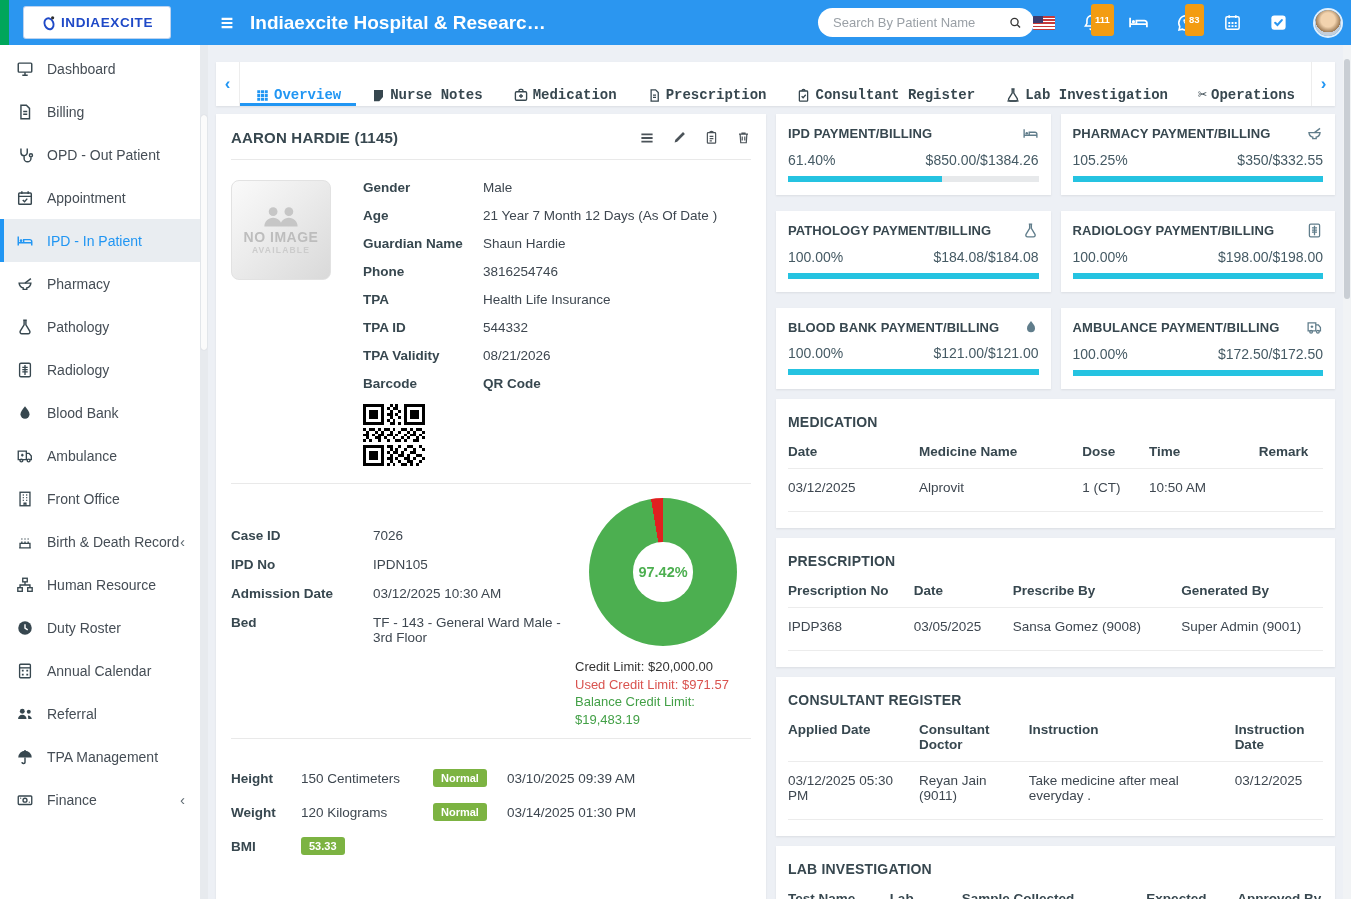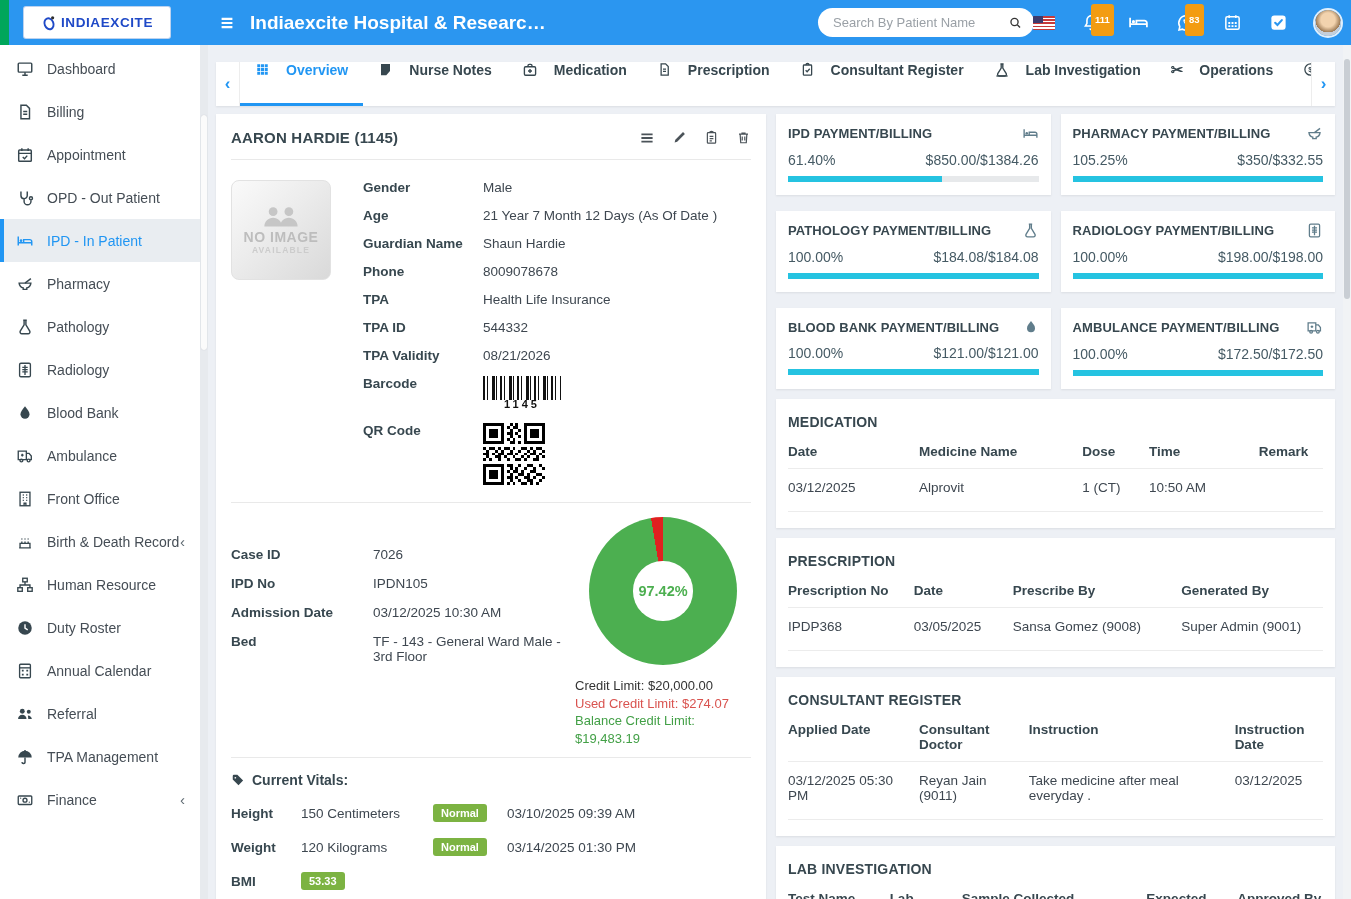--- a/index.html
+++ b/index.html
@@ -36,21 +36,21 @@
   .page-sb { position:fixed; right:0; top:45px; width:8px; bottom:0; background:#f1f3f5; z-index:21; }
   .page-sb .thumb { position:absolute; left:1px; top:14px; width:6px; height:240px; background:#c9ced4; border-radius:3px; }
 
   
   .main { position:fixed; left:208px; top:45px; right:8px; bottom:0; overflow:hidden; }
   .tabbar { margin:17px 8px 0 8px; height:44px; background:#fff; box-shadow:0 1px 2px rgba(0,0,0,.08); display:flex; align-items:stretch; position:relative; }
   .arrow-btn { width:24px; border:none; background:#fff; color:#2196f3; font-size:17px; font-weight:700; cursor:pointer; flex:none; }
   .arrow-left { border-right:1px solid #ededed; }
   .arrow-right { border-left:1px solid #ededed; }
   .tabs-scroll { flex:1; display:flex; overflow:hidden; }
-  .tab { display:flex; align-items:flex-start; gap:16px; padding:0 15px; font-size:14px; font-weight:600; color:#37474f; white-space:nowrap; border-bottom:3px solid transparent; cursor:pointer; background:none; border-top:none; border-left:none; border-right:none; font-family:Liberation Sans, sans-serif; }
+  .tab { display:flex; align-items:flex-end; gap:4px; padding:0 15px; font-size:14px; font-weight:600; color:#37474f; white-space:nowrap; border-bottom:3px solid transparent; cursor:pointer; background:none; border-top:none; border-left:none; border-right:none; font-family:Liberation Mono, monospace; }
   .tab .tic { color:#37474f; display:flex; align-items:center; }
   .tab.active { color:#2196f3; border-bottom:3px solid #2196f3; }
   .tab.active .tic { color:#2196f3; }
   .tic-scissors { font-size:15px; line-height:1; }
 
   .columns { display:flex; gap:10px; margin:8px 8px 0 8px; align-items:flex-start; }
 
   
   .patient-card { width:550px; flex:none; background:#fff; box-shadow:0 1px 2px rgba(0,0,0,.08); min-height:792px; }
   .pc-head { display:flex; justify-content:space-between; align-items:center; padding:15px 15px 13px; }
@@ -185,31 +185,31 @@
   </a>
   <a class="side-item">
     <svg class="ic" width="18" height="18" viewBox="0 0 20 20" fill="none" stroke="currentColor" stroke-width="1.6">
         <path d="M5.5 2.5h6L15 6v11.5H5.5z"></path>
         <path d="M8 9.5h4.5M8 12.5h4.5"></path>
       </svg>
     <span>Billing</span>
   </a>
   <a class="side-item">
     <svg class="ic" width="18" height="18" viewBox="0 0 20 20" fill="none" stroke="currentColor" stroke-width="1.6">
+        <path d="M5.5 2.8v4.4a3.5 3.5 0 007 0V2.8M9 10.6v3.2a3.8 3.8 0 007.6 0v-1.4"></path>
+        <circle cx="16.6" cy="10.4" r="1.7"></circle>
+      </svg>
+    <span>OPD - Out Patient</span>
+  </a>
+  <a class="side-item">
+    <svg class="ic" width="18" height="18" viewBox="0 0 20 20" fill="none" stroke="currentColor" stroke-width="1.6">
         <rect x="3" y="4.5" width="14" height="12.5" rx="1"></rect>
         <path d="M6.5 2.5v3M13.5 2.5v3M3 8.2h14M7.5 12.2l2 2 3-3.5"></path>
       </svg>
     <span>Appointment</span>
-  </a>
-  <a class="side-item">
-    <svg class="ic" width="18" height="18" viewBox="0 0 20 20" fill="none" stroke="currentColor" stroke-width="1.6">
-        <path d="M5.5 2.8v4.4a3.5 3.5 0 007 0V2.8M9 10.6v3.2a3.8 3.8 0 007.6 0v-1.4"></path>
-        <circle cx="16.6" cy="10.4" r="1.7"></circle>
-      </svg>
-    <span>OPD - Out Patient</span>
   </a>
   <a class="side-item active">
     <svg class="ic" width="18" height="18" viewBox="0 0 20 20" fill="none" stroke="currentColor" stroke-width="1.6">
         <path d="M2.5 5v10M2.5 12h15M17.5 15v-4.3A2.2 2.2 0 0015.3 8.5H8.5V12"></path>
         <circle cx="5.6" cy="9.6" r="1.5" fill="currentColor" stroke="none"></circle>
       </svg>
     <span>IPD - In Patient</span>
   </a>
   <a class="side-item">
     <svg class="ic" width="18" height="18" viewBox="0 0 20 20" fill="none" stroke="currentColor" stroke-width="1.6">
@@ -435,32 +435,28 @@
           <span class="ni2">AVAILABLE</span>
         </div>
         <div class="fields">
           <span class="flabel">Gender</span>
             <span>Male</span>
           <span class="flabel">Age</span>
             <span>21 Year 7 Month 12 Days (As Of Date )</span>
           <span class="flabel">Guardian Name</span>
             <span>Shaun Hardie</span>
           <span class="flabel">Phone</span>
-            <span>8009078678</span>
+            <span>3816254746</span>
           <span class="flabel">TPA</span>
             <span>Health Life Insurance</span>
           <span class="flabel">TPA ID</span>
             <span>544332</span>
           <span class="flabel">TPA Validity</span>
             <span>08/21/2026</span>
           <span class="flabel">Barcode</span>
-          <span>
-              <span class="barcode" style="display:block"></span>
-              <span class="barcode-num" style="display:block">1145</span>
-            </span>
           <span class="flabel">QR Code</span>
           <span>
             <svg class="qr" viewBox="0 0 21 21" shape-rendering="crispEdges">
                 <rect width="21" height="21" fill="#fff"></rect>
                 <path fill="#000" d="M0 0h7v7H0zM14 0h7v7h-7zM0 14h7v7H0z"></path>
                 <path fill="#fff" d="M1 1h5v5H1zM15 1h5v5h-5zM1 15h5v5H1z"></path>
                 <path fill="#000" d="M2 2h3v3H2zM16 2h3v3h-3zM2 16h3v3H2z"></path>
                 <path fill="#000" d="M9 0h1v1H9zM11 0h1v1h-1zM8 1h1v1H8zM10 1h2v1h-2zM9 2h1v1H9zM12 2h1v1h-1zM8 3h2v1H8zM11 3h1v1h-1zM9 4h1v1H9zM12 4h1v1h-1zM8 5h1v1H8zM10 5h1v1h-1zM9 6h2v1H9zM12 6h1v1h-1zM0 8h1v1H0zM2 8h2v1H2zM5 8h1v1H5zM7 8h2v1H7zM10 8h1v1h-1zM13 8h2v1h-2zM16 8h1v1h-1zM18 8h2v1h-2zM1 9h1v1H1zM4 9h1v1H4zM6 9h1v1H6zM9 9h1v1H9zM12 9h1v1h-1zM15 9h1v1h-1zM17 9h1v1h-1zM20 9h1v1h-1zM0 10h2v1H0zM3 10h1v1H3zM5 10h2v1H5zM8 10h2v1H8zM11 10h1v1h-1zM14 10h1v1h-1zM16 10h2v1h-2zM19 10h1v1h-1zM1 11h1v1H1zM4 11h2v1H4zM7 11h1v1H7zM10 11h1v1h-1zM13 11h1v1h-1zM15 11h1v1h-1zM18 11h1v1h-1zM20 11h1v1h-1zM0 12h1v1H0zM2 12h1v1H2zM5 12h1v1H5zM8 12h1v1H8zM11 12h2v1h-2zM14 12h1v1h-1zM17 12h2v1h-2zM8 14h2v1H8zM12 14h1v1h-1zM15 14h2v1h-2zM19 14h1v1h-1zM9 15h1v1H9zM11 15h1v1h-1zM14 15h1v1h-1zM17 15h1v1h-1zM20 15h1v1h-1zM8 16h1v1H8zM10 16h2v1h-2zM13 16h1v1h-1zM16 16h2v1h-2zM9 17h1v1H9zM12 17h2v1h-2zM15 17h1v1h-1zM18 17h2v1h-2zM8 18h2v1H8zM11 18h1v1h-1zM14 18h2v1h-2zM17 18h1v1h-1zM20 18h1v1h-1zM9 19h1v1H9zM12 19h1v1h-1zM15 19h2v1h-2zM19 19h1v1h-1zM8 20h1v1H8zM10 20h1v1h-1zM13 20h2v1h-2zM16 20h1v1h-1zM18 20h1v1h-1z"></path>
               </svg>
           </span>
@@ -478,35 +474,28 @@
             <span>03/12/2025 10:30 AM</span>
           <span class="clabel">Bed</span>
             <span>TF - 143 - General Ward Male - 3rd Floor</span>
         </div>
         <div class="donut-wrap">
           <div class="donut" style="background: conic-gradient(from -9.288deg, rgb(224, 32, 32) 0deg, rgb(224, 32, 32) 9.288deg, rgb(76, 175, 80) 9.288deg, rgb(76, 175, 80) 360deg);">
             <span class="donut-label">97.42%</span>
           </div>
           <div class="credit-lines">
             <div style="color: rgb(51, 51, 51);">Credit Limit: $20,000.00</div>
-            <div style="color: rgb(217, 83, 79);">Used Credit Limit: $274.07</div>
+            <div style="color: rgb(217, 83, 79);">Used Credit Limit: $971.57</div>
             <div style="color: rgb(67, 160, 71);">Balance Credit Limit: $19,483.19</div>
           </div>
         </div>
       </div>
       <hr class="divider">
 
       <div class="vitals">
-        <div class="vitals-title">
-          <svg class="ic" width="14" height="14" viewBox="0 0 20 20" fill="#37474f">
-              <path d="M2.5 4.2v5l8.2 8.2 6.6-6.6-8.2-8.2h-5A1.6 1.6 0 002.5 4.2z"></path>
-              <circle cx="6.2" cy="6.8" r="1.2" fill="#fff"></circle>
-            </svg>
-          <span>Current Vitals:</span>
-        </div>
         <div class="vrow">
           <span class="vlabel">Height</span>
           <span class="vvalue">150 Centimeters</span>
           <span class="badge" style="background: rgb(124, 179, 66);">Normal</span>
           <span>03/10/2025 09:39 AM</span>
         </div>
         <div class="vrow">
           <span class="vlabel">Weight</span>
           <span class="vvalue">120 Kilograms</span>
           <span class="badge" style="background: rgb(124, 179, 66);">Normal</span>

